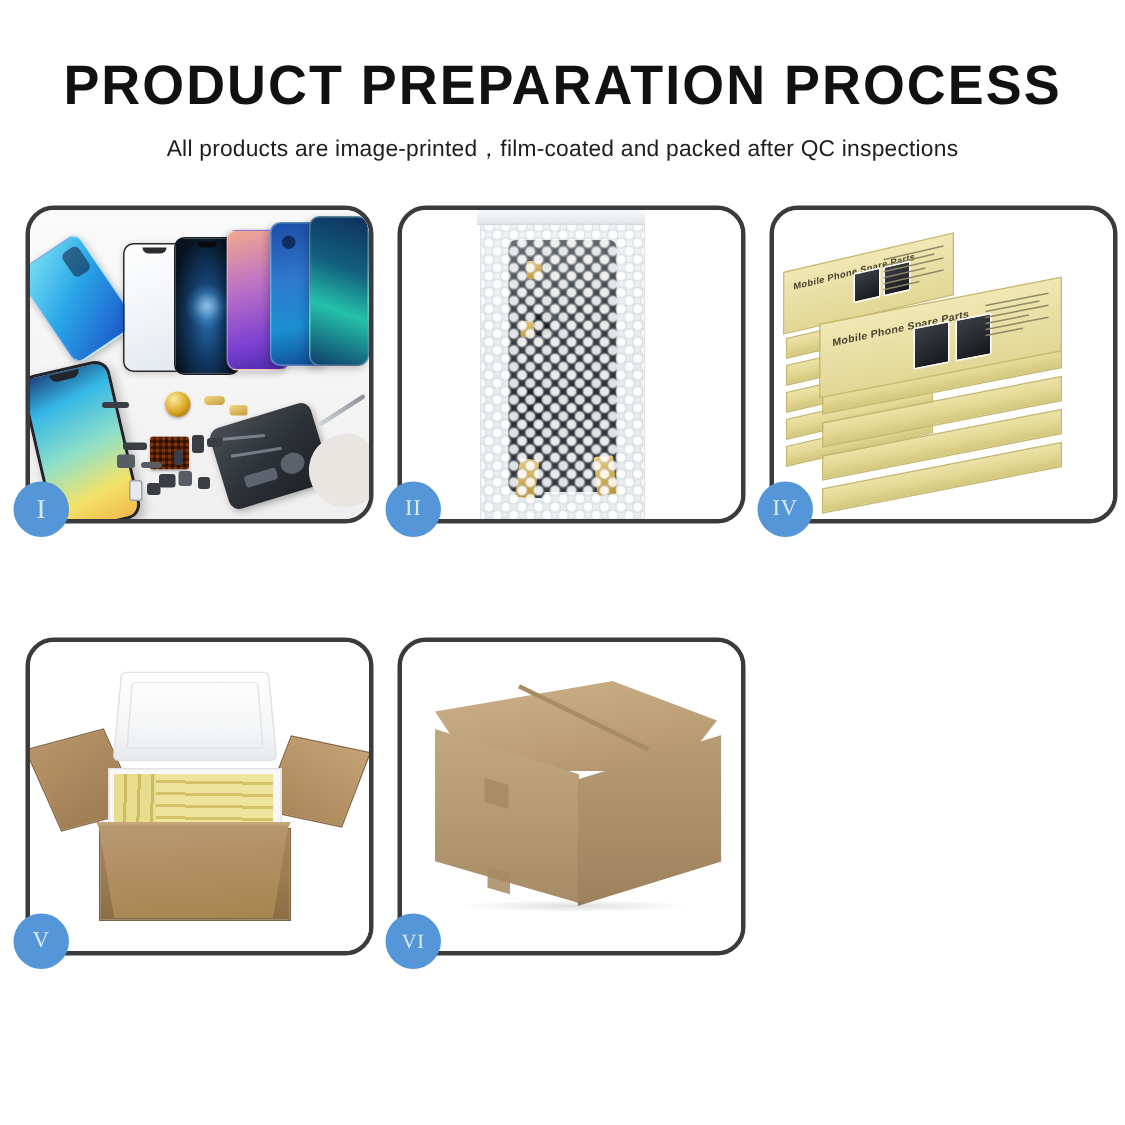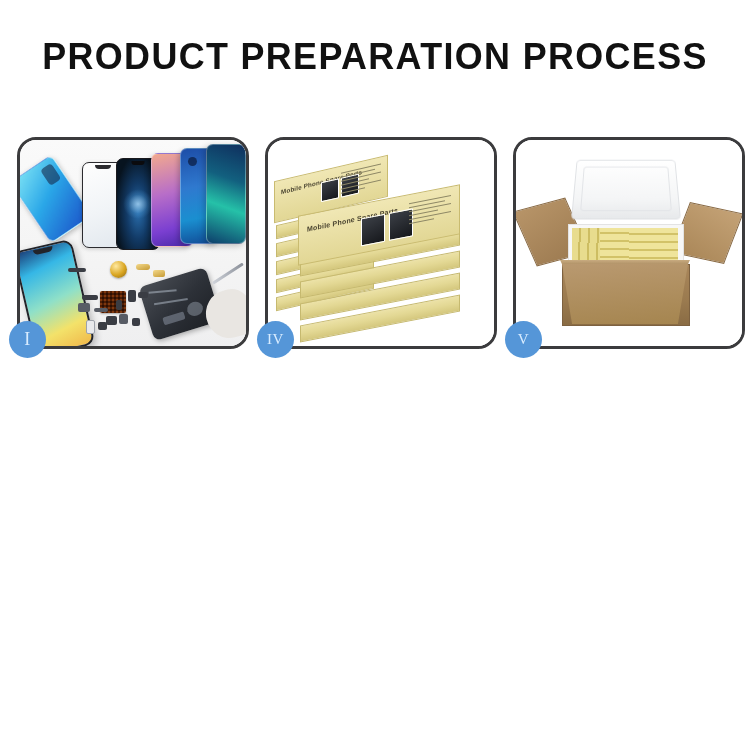--- a/index.html
+++ b/index.html
@@ -412,20 +412,21 @@
   .c6-shadow{
     position:absolute; left:40px; top:172px; width:150px; height:8px;
     background:radial-gradient(ellipse at center, rgba(0,0,0,.13), transparent 72%);
   }
 </style>
 </head>
 <body>
 
 <div class="header">
   <div class="title">PRODUCT PREPARATION PROCESS</div>
+  <div class="subtitle">All products are image-printed，film-coated and packed after QC inspections</div>
 </div>
 
 <div class="grid">
 
   <div class="panel">
     <div class="panel-inner p1">
       <div class="ph ph-back"></div>
       <div class="ph ph-glass"></div>
       <div class="ph ph-dark"></div>
       <div class="ph ph-purple"></div>
@@ -455,20 +456,35 @@
       <div class="pt" style="left:78px;top:182px;width:9px;height:8px;"></div>
       <div class="pt" style="left:112px;top:178px;width:8px;height:8px;"></div>
       <div class="pt l" style="left:74px;top:168px;width:14px;height:4px;"></div>
       <div class="pt" style="left:96px;top:160px;width:6px;height:10px;"></div>
       <div class="tweezer"></div>
       <div class="hand"></div>
     </div>
     <div class="badge">I</div>
   </div>
 
+  <div class="panel">
+    <div class="panel-inner p2">
+      <div class="bagwrap">
+        <div class="part-dark"></div>
+        <div class="flex-strip"></div>
+        <div class="gold-tab gt3"></div>
+        <div class="gold-tab gt4"></div>
+        <div class="gold-tab gt1"></div>
+        <div class="gold-tab gt2"></div>
+        <div class="bubbles"></div>
+      </div>
+      <div class="bag-seal"></div>
+    </div>
+    <div class="badge wide">II</div>
+  </div>
 
 
   <div class="panel">
     <div class="panel-inner p4">
       <div class="stack">
 
         <div class="sbox" style="left:8px;top:56px;width:96px;height:12px;transform:skewY(-13deg);"></div>
         <div class="sbox" style="left:8px;top:74px;width:96px;height:12px;transform:skewY(-13deg);"></div>
         <div class="sbox" style="left:8px;top:92px;width:96px;height:12px;transform:skewY(-13deg);"></div>
         <div class="sbox" style="left:8px;top:110px;width:96px;height:12px;transform:skewY(-13deg);"></div>
@@ -519,14 +535,26 @@
       <div class="c5-lid"></div>
       <div class="c5-inner"></div>
       <div class="c5-yellow"></div>
       <div class="c5-rim"></div>
       <div class="c5-body"></div>
       <div class="c5-front"></div>
     </div>
     <div class="badge wide">V</div>
   </div>
 
+  <div class="panel">
+    <div class="panel-inner p6">
+      <div class="c6-top"></div>
+      <div class="c6-seam"></div>
+      <div class="c6-left"></div>
+      <div class="c6-right"></div>
+      <div class="c6-tape t1"></div>
+      <div class="c6-tape t2"></div>
+      <div class="c6-shadow"></div>
+    </div>
+    <div class="badge xwide">VI</div>
+  </div>
 
 </div>
 
 </body></html>

